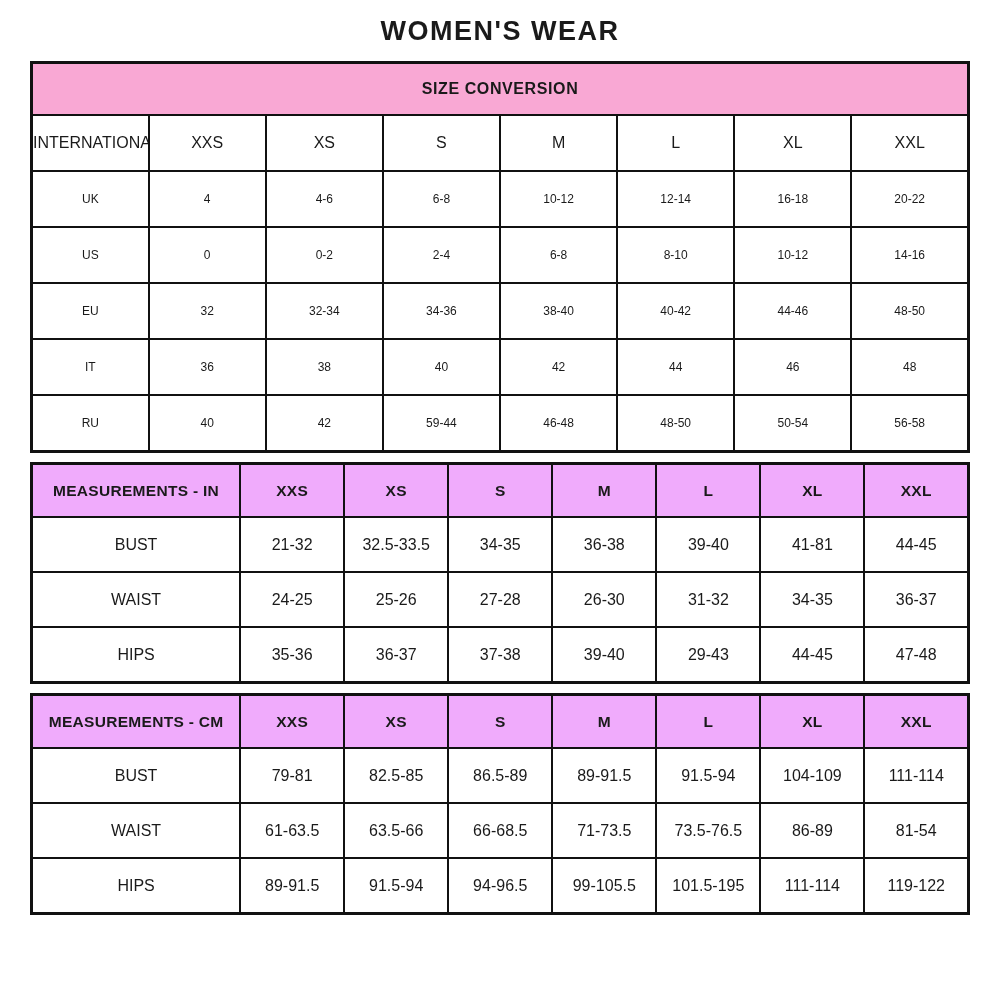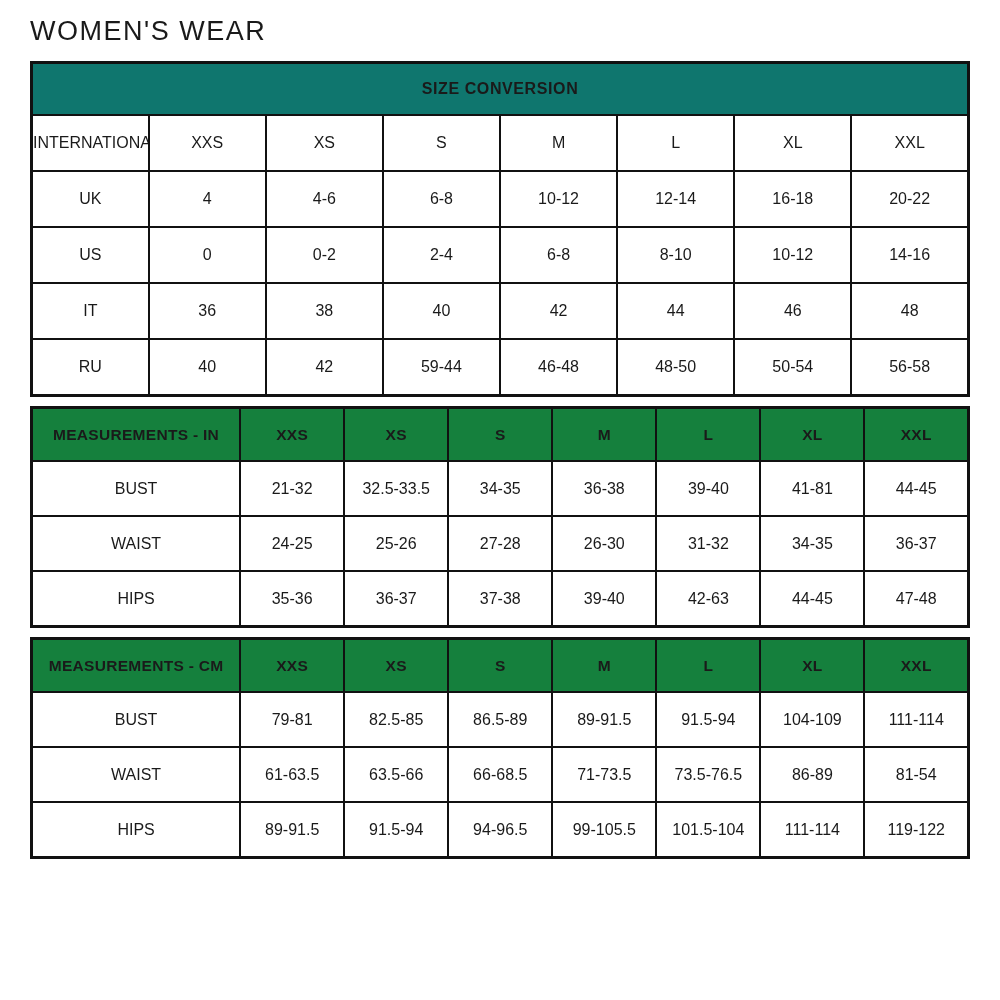--- a/index.html
+++ b/index.html
@@ -1,28 +1,28 @@
 <!DOCTYPE html>
 <html><head>
 <meta charset="utf-8">
 <style>
   html,body{margin:0;padding:0;background:#ffffff;}
   body{width:1000px;height:1000px;font-family:"Liberation Sans",sans-serif;color:#1a1a1a;}
   .page{padding:10px 30px 0 30px;box-sizing:border-box;}
-  .title{text-align:left;font-size:27px;font-weight:400;letter-spacing:1.5px;margin:6px 0 14px 0;}
+  .title{text-align:center;font-size:27px;font-weight:700;letter-spacing:1.5px;margin:6px 0 14px 0;}
   table{width:100%;border-collapse:collapse;table-layout:fixed;border:3px solid #111;}
   th,td{border:2px solid #111;text-align:center;vertical-align:middle;padding:0;overflow:hidden;}
   
-  .t1 .banner th{background:#0f766e;height:50px;font-size:16px;font-weight:700;letter-spacing:.6px;}
+  .t1 .banner th{background:#f9a8d4;height:50px;font-size:16px;font-weight:700;letter-spacing:.6px;}
   .t1 tr.cols th{height:54px;font-weight:400;font-size:16px;}
-  .t1 tbody td{height:54px;font-size:16px;}
+  .t1 tbody td{height:54px;font-size:12px;}
   .t1 tr.cols th:first-child,.t1 tbody td:first-child{width:17.8%;}
   
   .tm{margin-top:9px;}
-  .tm thead th{background:#15803d;height:51px;font-size:15.5px;font-weight:700;letter-spacing:.3px;}
+  .tm thead th{background:#f0abfc;height:51px;font-size:15.5px;font-weight:700;letter-spacing:.3px;}
   .tm tbody td{height:53px;font-size:16px;}
   .tm tbody td.rowlabel{font-size:16px;}
   .tm thead th:first-child,.tm tbody td:first-child{width:22%;}
 </style>
 </head>
 <body>
 
 <div class="page">
 
   <div class="title">WOMEN'S WEAR</div>
@@ -56,20 +56,30 @@
         </tr>
         <tr>
           <td class="rowlabel">US</td>
           <td>0</td>
           <td>0-2</td>
           <td>2-4</td>
           <td>6-8</td>
           <td>8-10</td>
           <td>10-12</td>
           <td>14-16</td>
+        </tr>
+        <tr>
+          <td class="rowlabel">EU</td>
+          <td>32</td>
+          <td>32-34</td>
+          <td>34-36</td>
+          <td>38-40</td>
+          <td>40-42</td>
+          <td>44-46</td>
+          <td>48-50</td>
         </tr>
         <tr>
           <td class="rowlabel">IT</td>
           <td>36</td>
           <td>38</td>
           <td>40</td>
           <td>42</td>
           <td>44</td>
           <td>46</td>
           <td>48</td>
@@ -120,21 +130,21 @@
           <td>31-32</td>
           <td>34-35</td>
           <td>36-37</td>
         </tr>
         <tr>
           <td class="rowlabel">HIPS</td>
           <td>35-36</td>
           <td>36-37</td>
           <td>37-38</td>
           <td>39-40</td>
-          <td>42-63</td>
+          <td>29-43</td>
           <td>44-45</td>
           <td>47-48</td>
         </tr>
       </tbody>
   </table>
 
   <table class="tm">
     <thead>
       <tr class="cols">
           <th>MEASUREMENTS - CM</th>
@@ -167,20 +177,20 @@
           <td>73.5-76.5</td>
           <td>86-89</td>
           <td>81-54</td>
         </tr>
         <tr>
           <td class="rowlabel">HIPS</td>
           <td>89-91.5</td>
           <td>91.5-94</td>
           <td>94-96.5</td>
           <td>99-105.5</td>
-          <td>101.5-104</td>
+          <td>101.5-195</td>
           <td>111-114</td>
           <td>119-122</td>
         </tr>
       </tbody>
   </table>
 
 </div>
 
 </body></html>

